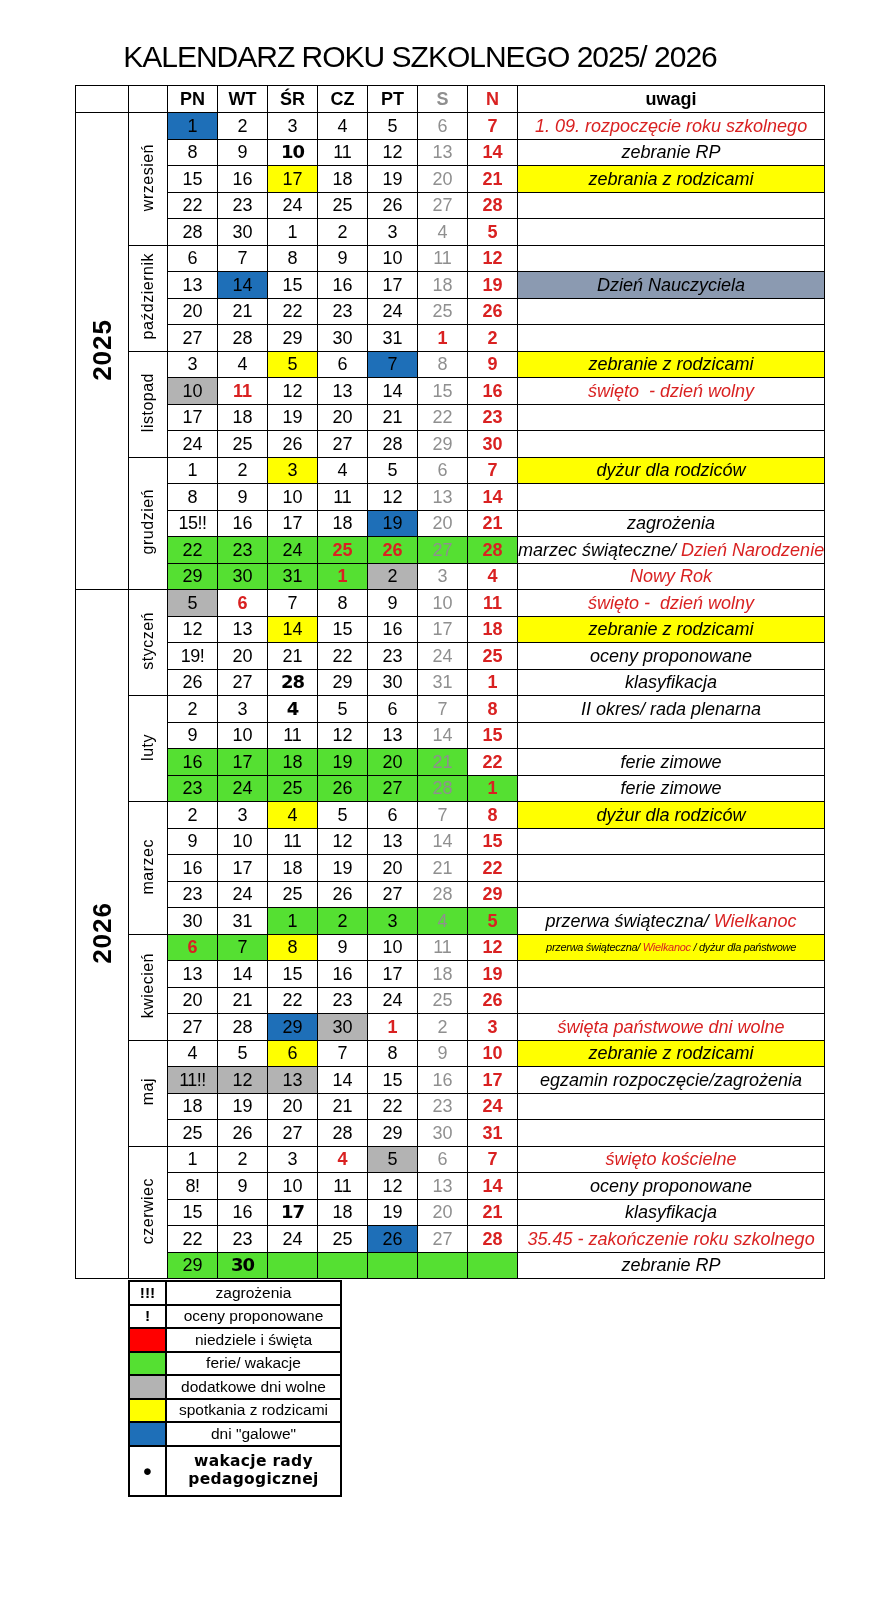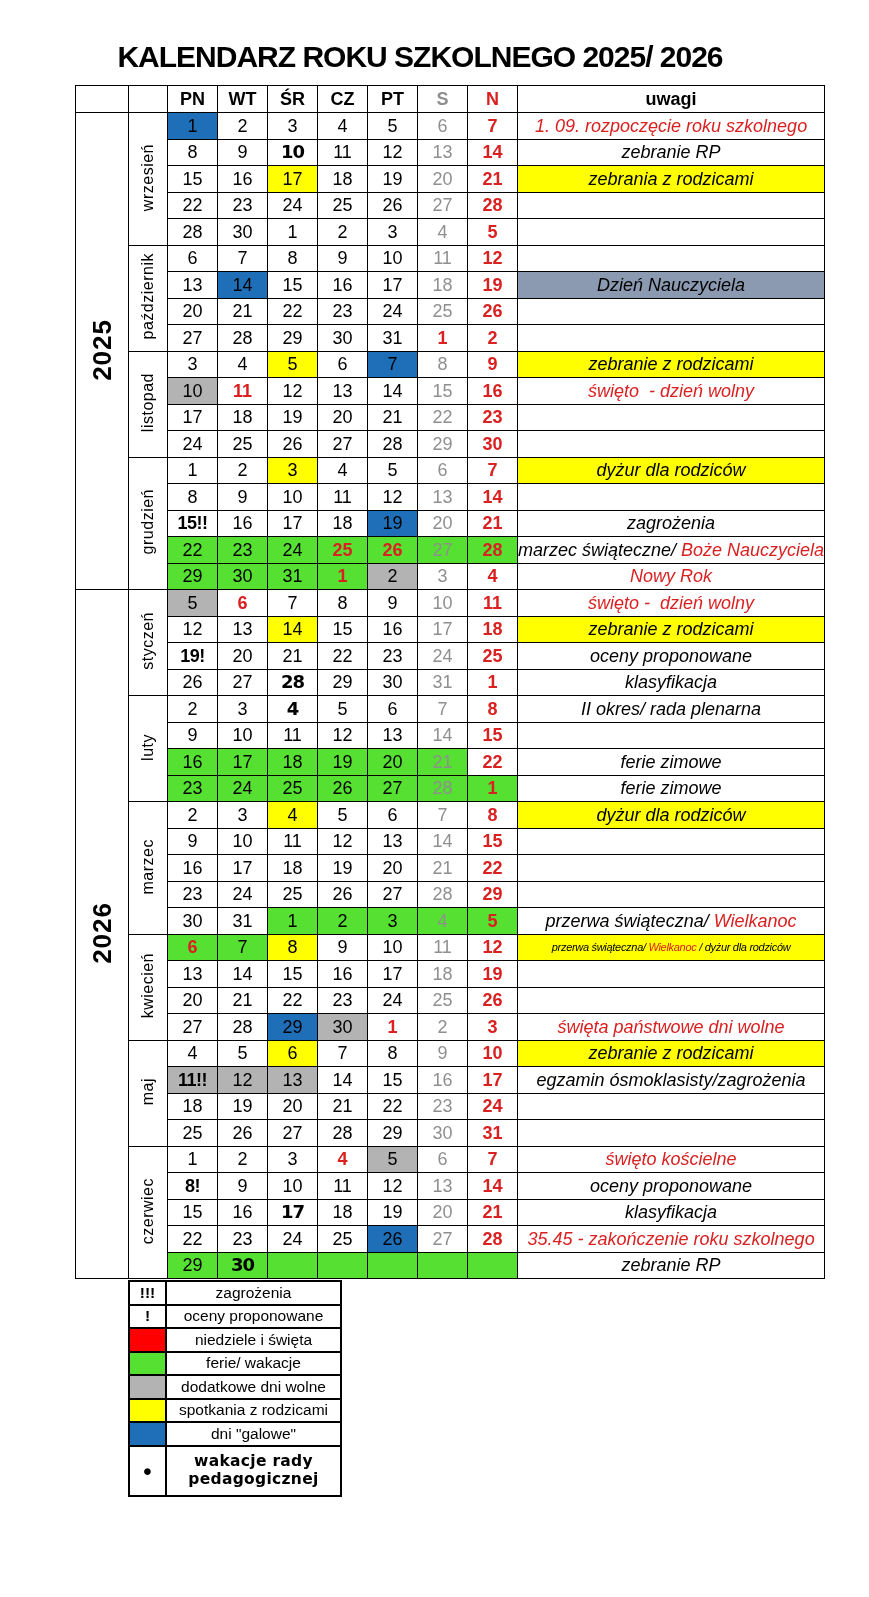--- a/index.html
+++ b/index.html
@@ -5,21 +5,21 @@
   :root{
     --blue:#1e6fb8; --green:#55e032; --yellow:#ffff00; --gray-bg:#b3b3b3;
     --blue-gray-band:#8b9ab1; --red-text:#d92121; --gray-text:#8f8f8f; --legend-red:#ff0000;
   }
   *{box-sizing:border-box;}
   html,body{margin:0;padding:0;}
   body{width:869px;height:1597px;position:relative;background:#ffffff;
        font-family:"Liberation Sans",sans-serif;color:#000;overflow:hidden;}
 
   .title{position:absolute;left:75px;top:40px;width:690px;text-align:center;
-         font-size:30px;font-weight:bold;letter-spacing:-1px;white-space:nowrap;}
+         font-size:30px;font-weight:normal;letter-spacing:-1px;white-space:nowrap;}
 
   table.cal{position:absolute;left:75px;top:85px;border-collapse:collapse;table-layout:fixed;padding-left:40px;}
   table.cal td{border:1.5px solid #000;text-align:center;vertical-align:middle;
                padding:0;font-size:18px;line-height:1;overflow:hidden;}
   table.cal thead tr{height:27px;}
   table.cal tbody tr{height:26.5px;}
 
   .hd{border-width:2px;border-top-width:3px;border-bottom-width:3px;font-weight:bold;font-size:16px;}
   .hd-year{border:none;background:#fff;}
   .hd-month{border-left-width:3px;}
@@ -31,21 +31,21 @@
   .mcell{border-width:3px;background:#fff;}
   .vtext{writing-mode:vertical-rl;transform:rotate(180deg);white-space:nowrap;
          font-size:26px;font-weight:bold;letter-spacing:1px;}
   .vtext-m{writing-mode:vertical-rl;transform:rotate(180deg);white-space:nowrap;
          font-size:16px;letter-spacing:0.5px;}
 
   .day{background:#fff;}
   .tt{border-top-width:3px;}
   .bb{border-bottom-width:3px;}
   .nm{border-width:2.5px;}
-  .bold{font-weight:bold;font-size:17px;letter-spacing:-0.5px;}
+  .bold{font-weight:normal;font-size:17px;letter-spacing:-0.5px;}
   .dot{font-weight:900;font-family:"DejaVu Sans",sans-serif;font-size:17px;letter-spacing:-1px;}
 
   .b-blue{background:var(--blue);}
   .b-green{background:var(--green);}
   .b-yellow{background:var(--yellow);}
   .b-gray{background:var(--gray-bg);}
   .t-red{color:var(--red-text);font-weight:bold;}
   .t-gray{color:var(--gray-text);}
 
   .ncell{border-right-width:3px;font-weight:normal;font-style:italic;font-size:12.5px;
@@ -268,21 +268,21 @@
           <td class="ncell"><span class="seg">zagrożenia</span></td>
         </tr>
         <tr>
           <td class="day b-green">22</td>
           <td class="day b-green">23</td>
           <td class="day b-green">24</td>
           <td class="day b-green t-red">25</td>
           <td class="day b-green t-red">26</td>
           <td class="day b-green t-gray">27</td>
           <td class="day b-green t-red">28</td>
-          <td class="ncell"><span class="seg">marzec świąteczne/ </span><span class="seg-red">Boże Nauczyciela</span></td>
+          <td class="ncell"><span class="seg">marzec świąteczne/ </span><span class="seg-red">Dzień Narodzenie</span></td>
         </tr>
         <tr>
           <td class="day b-green">29</td>
           <td class="day b-green">30</td>
           <td class="day b-green">31</td>
           <td class="day b-green t-red nm">1</td>
           <td class="day b-gray nm">2</td>
           <td class="day t-gray nm">3</td>
           <td class="day t-red nm">4</td>
           <td class="ncell"><span class="seg-red">Nowy Rok</span></td>
@@ -423,21 +423,21 @@
         </tr>
         <tr>
           <td class="mcell" rowspan="4"><span class="vtext-m">kwiecień</span></td>
           <td class="day b-green t-red tt">6</td>
           <td class="day b-green tt">7</td>
           <td class="day b-yellow tt">8</td>
           <td class="day tt">9</td>
           <td class="day tt">10</td>
           <td class="day t-gray tt">11</td>
           <td class="day t-red tt">12</td>
-          <td class="ncell tt nb-yellow long"><span class="seg">przerwa świąteczna/ </span><span class="seg-red">Wielkanoc</span><span class="seg"> / dyżur dla rodziców</span></td>
+          <td class="ncell tt nb-yellow long"><span class="seg">przerwa świąteczna/ </span><span class="seg-red">Wielkanoc</span><span class="seg"> / dyżur dla państwowe</span></td>
         </tr>
         <tr>
           <td class="day">13</td>
           <td class="day">14</td>
           <td class="day">15</td>
           <td class="day">16</td>
           <td class="day">17</td>
           <td class="day t-gray">18</td>
           <td class="day t-red">19</td>
           <td class="ncell"></td>
@@ -474,21 +474,21 @@
           <td class="ncell tt nb-yellow"><span class="seg">zebranie z rodzicami</span></td>
         </tr>
         <tr>
           <td class="day bold b-gray">11!!</td>
           <td class="day b-gray">12</td>
           <td class="day b-gray">13</td>
           <td class="day">14</td>
           <td class="day">15</td>
           <td class="day t-gray">16</td>
           <td class="day t-red">17</td>
-          <td class="ncell"><span class="seg">egzamin ósmoklasisty/zagrożenia</span></td>
+          <td class="ncell"><span class="seg">egzamin rozpoczęcie/zagrożenia</span></td>
         </tr>
         <tr>
           <td class="day">18</td>
           <td class="day">19</td>
           <td class="day">20</td>
           <td class="day">21</td>
           <td class="day">22</td>
           <td class="day t-gray">23</td>
           <td class="day t-red">24</td>
           <td class="ncell"></td>

